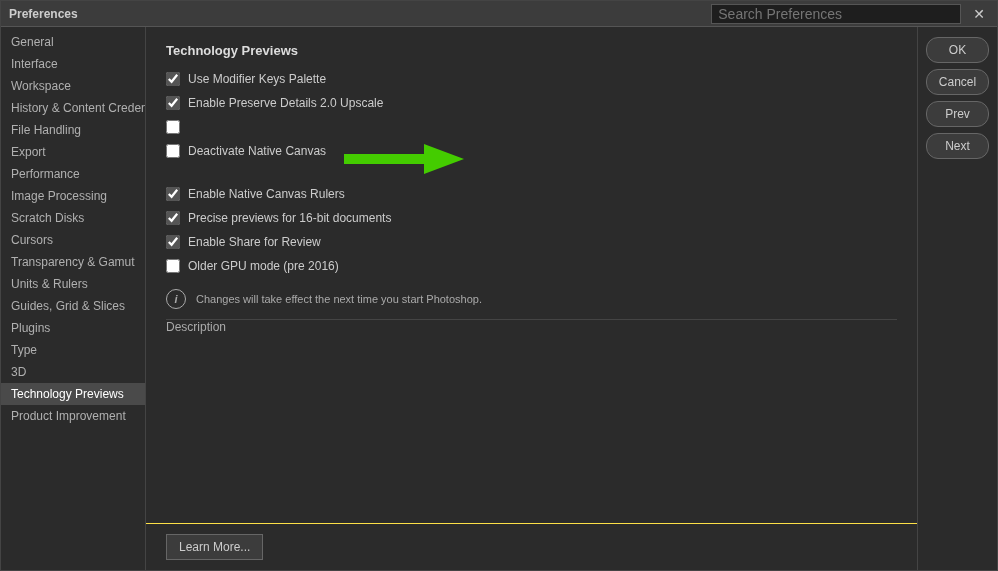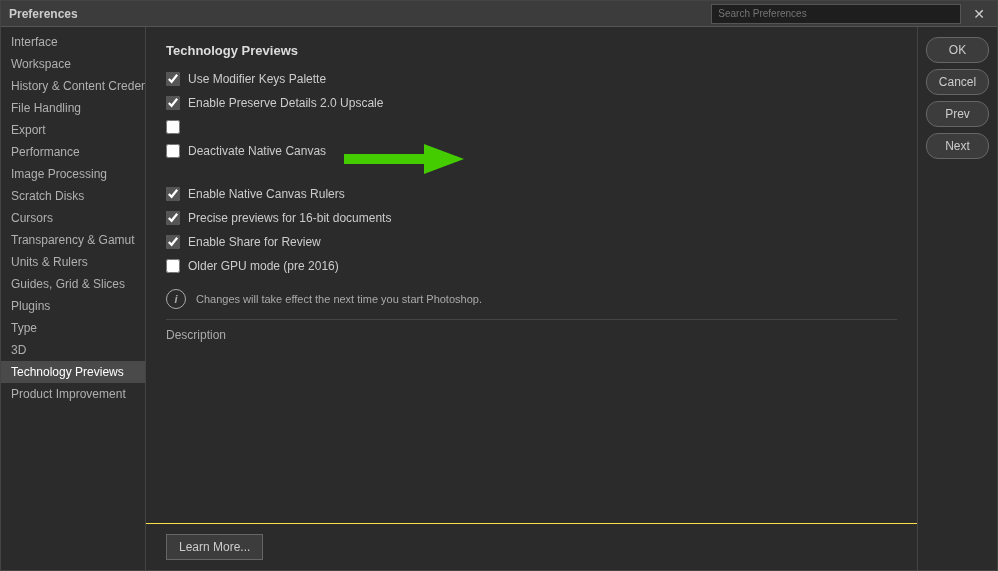--- a/index.html
+++ b/index.html
@@ -41,21 +41,21 @@
     .title-bar-right {
       display: flex;
       align-items: center;
       gap: 8px;
     }
     .search-input {
       background: #1e1e1e;
       border: 1px solid #555;
       color: #ccc;
       padding: 2px 6px;
-      font-size: 10px;
+      font-size: 14px;
       width: 250px;
       height: 20px;
       outline: none;
     }
     .close-btn {
       background: none;
       border: none;
       color: #ccc;
       font-size: 14px;
       cursor: pointer;
@@ -153,21 +153,20 @@
       justify-content: center;
       font-size: 11px;
       font-style: italic;
       font-weight: bold;
       flex-shrink: 0;
       color: #aaa;
     }
 
     .description-section {
       border-top: 1px solid #444;
-      padding-top: 8px;
       margin-top: 0;
     }
     .description-label {
       font-size: 12px;
       color: #aaa;
       margin-bottom: 4px;
     }
 
     
     .bottom-area {
@@ -222,20 +221,21 @@
     <div class="title-bar-right">
       <input class="search-input" type="text" placeholder="Search Preferences" style="">
       <button class="close-btn">✕</button>
     </div>
   </div>
 
   <div class="main-content">
 
     <div class="sidebar">
 
+    <div class="sidebar-item">General</div>
         <div class="sidebar-item">Interface</div>
         <div class="sidebar-item">Workspace</div>
         <div class="sidebar-item">History &amp; Content Credentials</div>
         <div class="sidebar-item">File Handling</div>
         <div class="sidebar-item">Export</div>
         <div class="sidebar-item">Performance</div>
         <div class="sidebar-item">Image Processing</div>
         <div class="sidebar-item">Scratch Disks</div>
         <div class="sidebar-item">Cursors</div>
         <div class="sidebar-item">Transparency &amp; Gamut</div>

